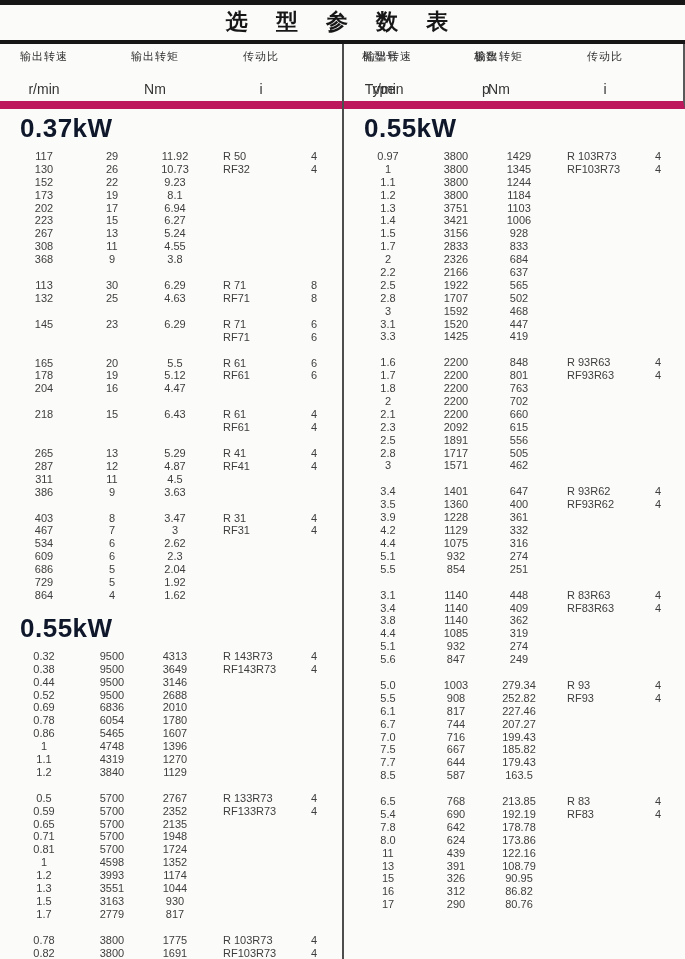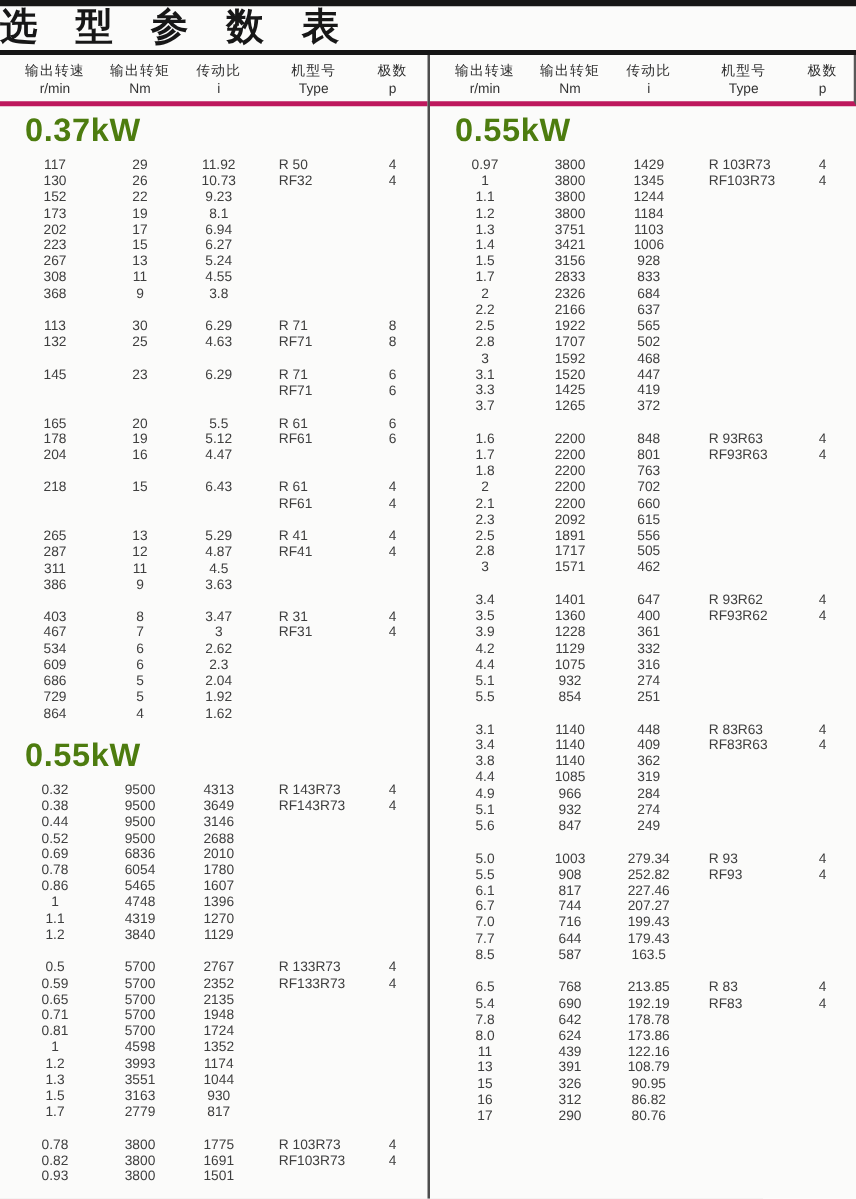--- a/index.html
+++ b/index.html
@@ -4,38 +4,38 @@
 <style>
   html,body{margin:0;padding:0;background:#e9e9e9;}
   .page{
     width:685px;height:959px;margin:0 auto;background:#fbfbfa;
     font-family:"Liberation Sans","DejaVu Sans",sans-serif;
     position:relative;overflow:hidden;box-sizing:border-box;
   }
   .rule{background:#161616;}
   .rule-top{height:5px;}
   .title{
-    text-align:left;font-size:30px;font-weight:bold;color:#171717;
+    text-align:center;font-size:22px;font-weight:bold;color:#171717;
     letter-spacing:11px;padding:1px 0 2px 0;line-height:32px;
   }
   .rule-title{height:4px;}
   .content{display:flex;align-items:stretch;}
   .half{width:342px;box-sizing:border-box;}
   .half-right{width:343px;border-left:2px solid #4d4d4d;}
   .colheads{
     display:grid;grid-template-columns:76px 60px 66px 86px 40px;
-    padding:5px 0 4px 6px;border-bottom:4px solid #be185d;box-sizing:border-box;
+    padding:5px 0 4px 6px;border-bottom:8px solid #be185d;box-sizing:border-box;gap:43px;
   }
   .half-right .colheads{border-right:2px solid #595959;}
   .hcell{text-align:center;color:#2f2f2f;}
   .hcell .cn{font-size:11px;letter-spacing:1px;white-space:nowrap;}
-  .hcell .unit{font-size:11px;margin-top:1px;color:#343434;}
+  .hcell .unit{font-size:14px;margin-top:17px;color:#343434;}
   .body{padding-left:6px;}
   .kw{
-    font-size:26px;font-weight:bold;color:#4d7c0f;
+    font-size:26px;font-weight:bold;color:#0f172a;
     margin:6px 0 8px 14px;letter-spacing:0.5px;line-height:27px;
   }
   .block{margin-bottom:13px;}
   .row{display:grid;grid-template-columns:76px 60px 66px 86px 40px;height:12.9px;}
   .cell{
     font-size:11px;line-height:12.9px;color:#3e3e3e;
     text-align:center;white-space:pre;overflow:visible;
   }
   .cell.c3{text-align:left;padding-left:15px;}
 </style>
@@ -586,27 +586,20 @@
               <div class="cell c3"></div>
               <div class="cell c4"></div>
             </div>
             <div class="row">
               <div class="cell c0">3.3</div>
               <div class="cell c1">1425</div>
               <div class="cell c2">419</div>
               <div class="cell c3"></div>
               <div class="cell c4"></div>
             </div>
-            <div class="row">
-              <div class="cell c0">3.7</div>
-              <div class="cell c1">1265</div>
-              <div class="cell c2">372</div>
-              <div class="cell c3"></div>
-              <div class="cell c4"></div>
-            </div>
           </div>
           <div class="block">
             <div class="row">
               <div class="cell c0">1.6</div>
               <div class="cell c1">2200</div>
               <div class="cell c2">848</div>
               <div class="cell c3">R 93R63</div>
               <div class="cell c4">4</div>
             </div>
             <div class="row">
@@ -740,27 +733,20 @@
               <div class="cell c4"></div>
             </div>
             <div class="row">
               <div class="cell c0">4.4</div>
               <div class="cell c1">1085</div>
               <div class="cell c2">319</div>
               <div class="cell c3"></div>
               <div class="cell c4"></div>
             </div>
             <div class="row">
-              <div class="cell c0">4.9</div>
-              <div class="cell c1">966</div>
-              <div class="cell c2">284</div>
-              <div class="cell c3"></div>
-              <div class="cell c4"></div>
-            </div>
-            <div class="row">
               <div class="cell c0">5.1</div>
               <div class="cell c1">932</div>
               <div class="cell c2">274</div>
               <div class="cell c3"></div>
               <div class="cell c4"></div>
             </div>
             <div class="row">
               <div class="cell c0">5.6</div>
               <div class="cell c1">847</div>
               <div class="cell c2">249</div>
@@ -794,20 +780,27 @@
               <div class="cell c0">6.7</div>
               <div class="cell c1">744</div>
               <div class="cell c2">207.27</div>
               <div class="cell c3"></div>
               <div class="cell c4"></div>
             </div>
             <div class="row">
               <div class="cell c0">7.0</div>
               <div class="cell c1">716</div>
               <div class="cell c2">199.43</div>
+              <div class="cell c3"></div>
+              <div class="cell c4"></div>
+            </div>
+            <div class="row">
+              <div class="cell c0">7.5</div>
+              <div class="cell c1">667</div>
+              <div class="cell c2">185.82</div>
               <div class="cell c3"></div>
               <div class="cell c4"></div>
             </div>
             <div class="row">
               <div class="cell c0">7.7</div>
               <div class="cell c1">644</div>
               <div class="cell c2">179.43</div>
               <div class="cell c3"></div>
               <div class="cell c4"></div>
             </div>

